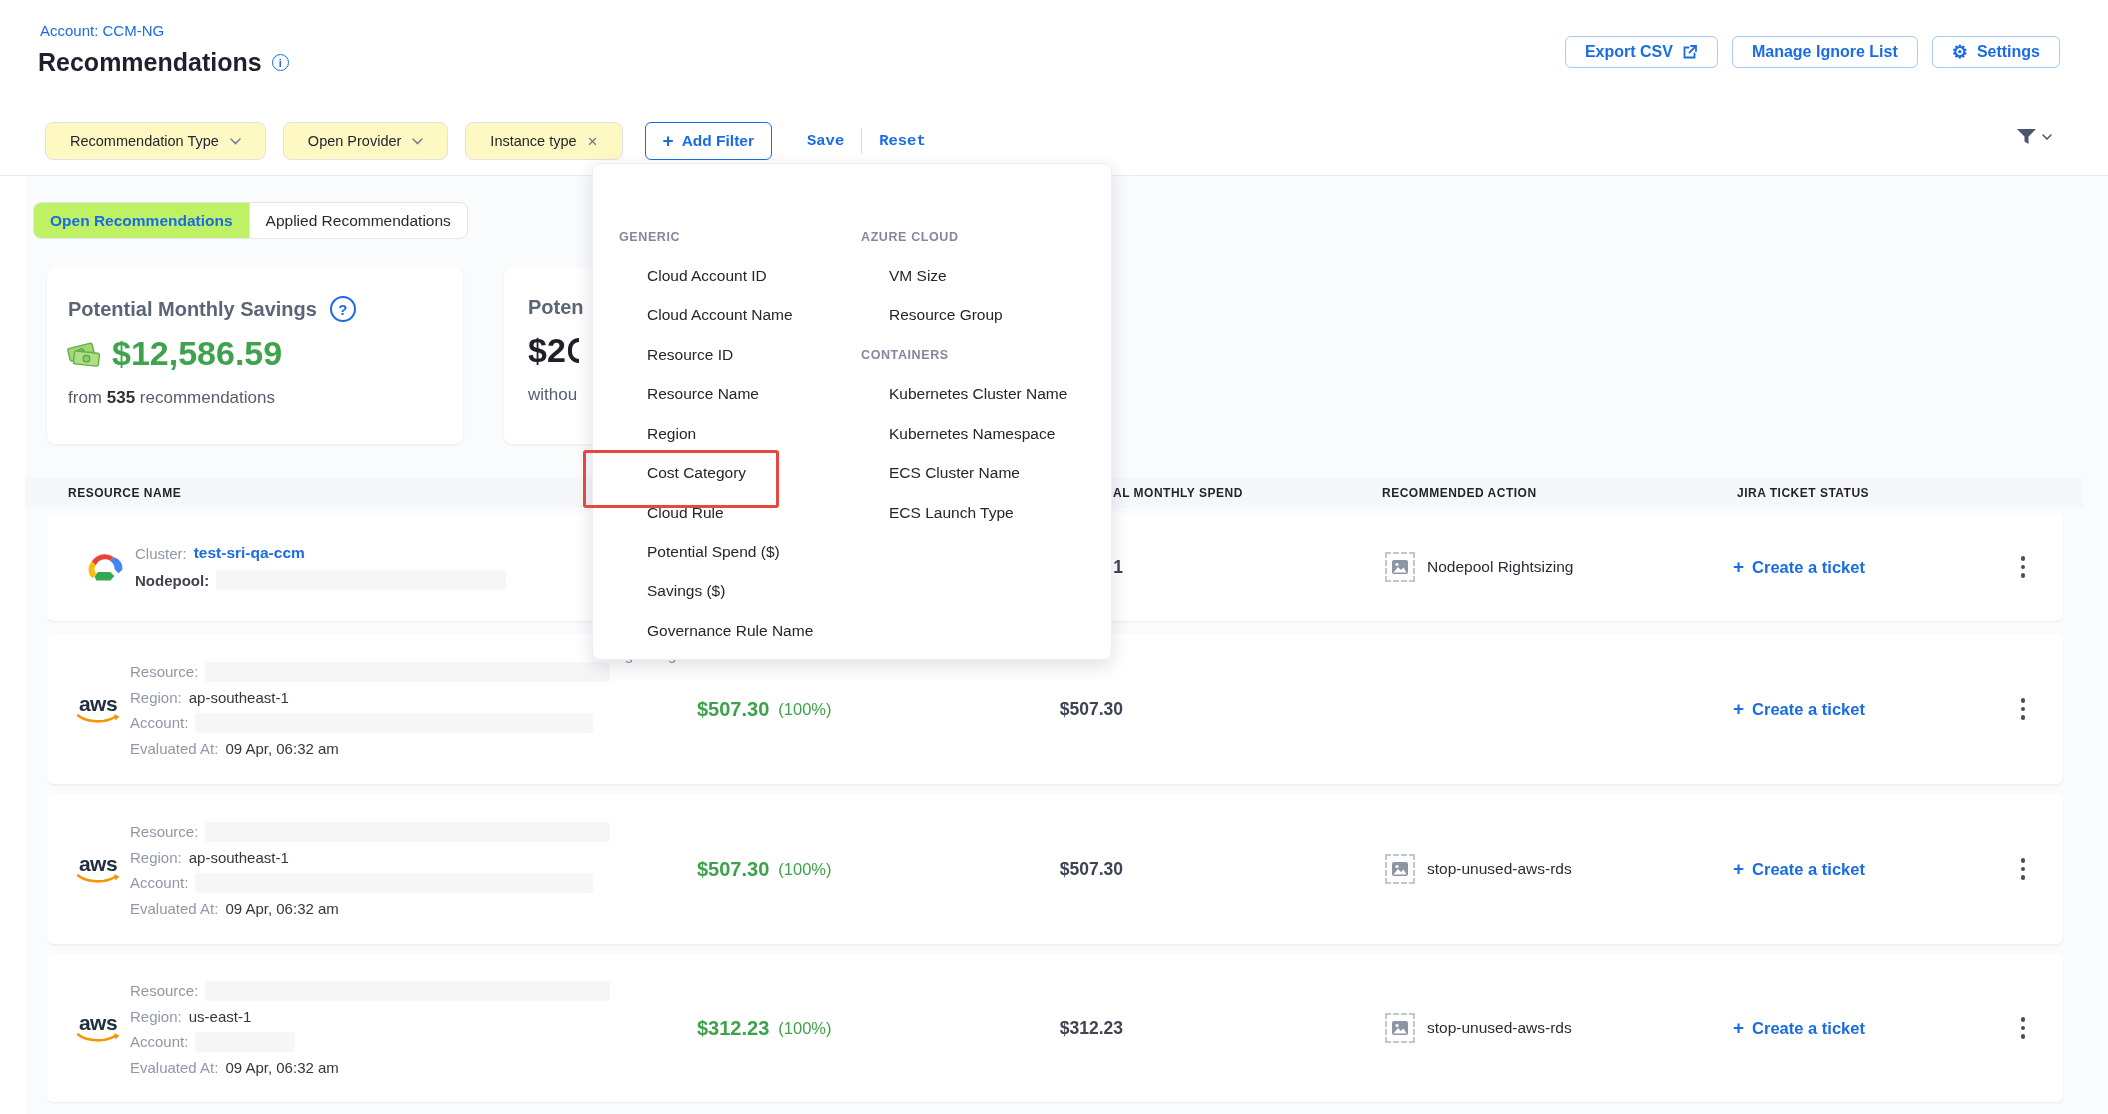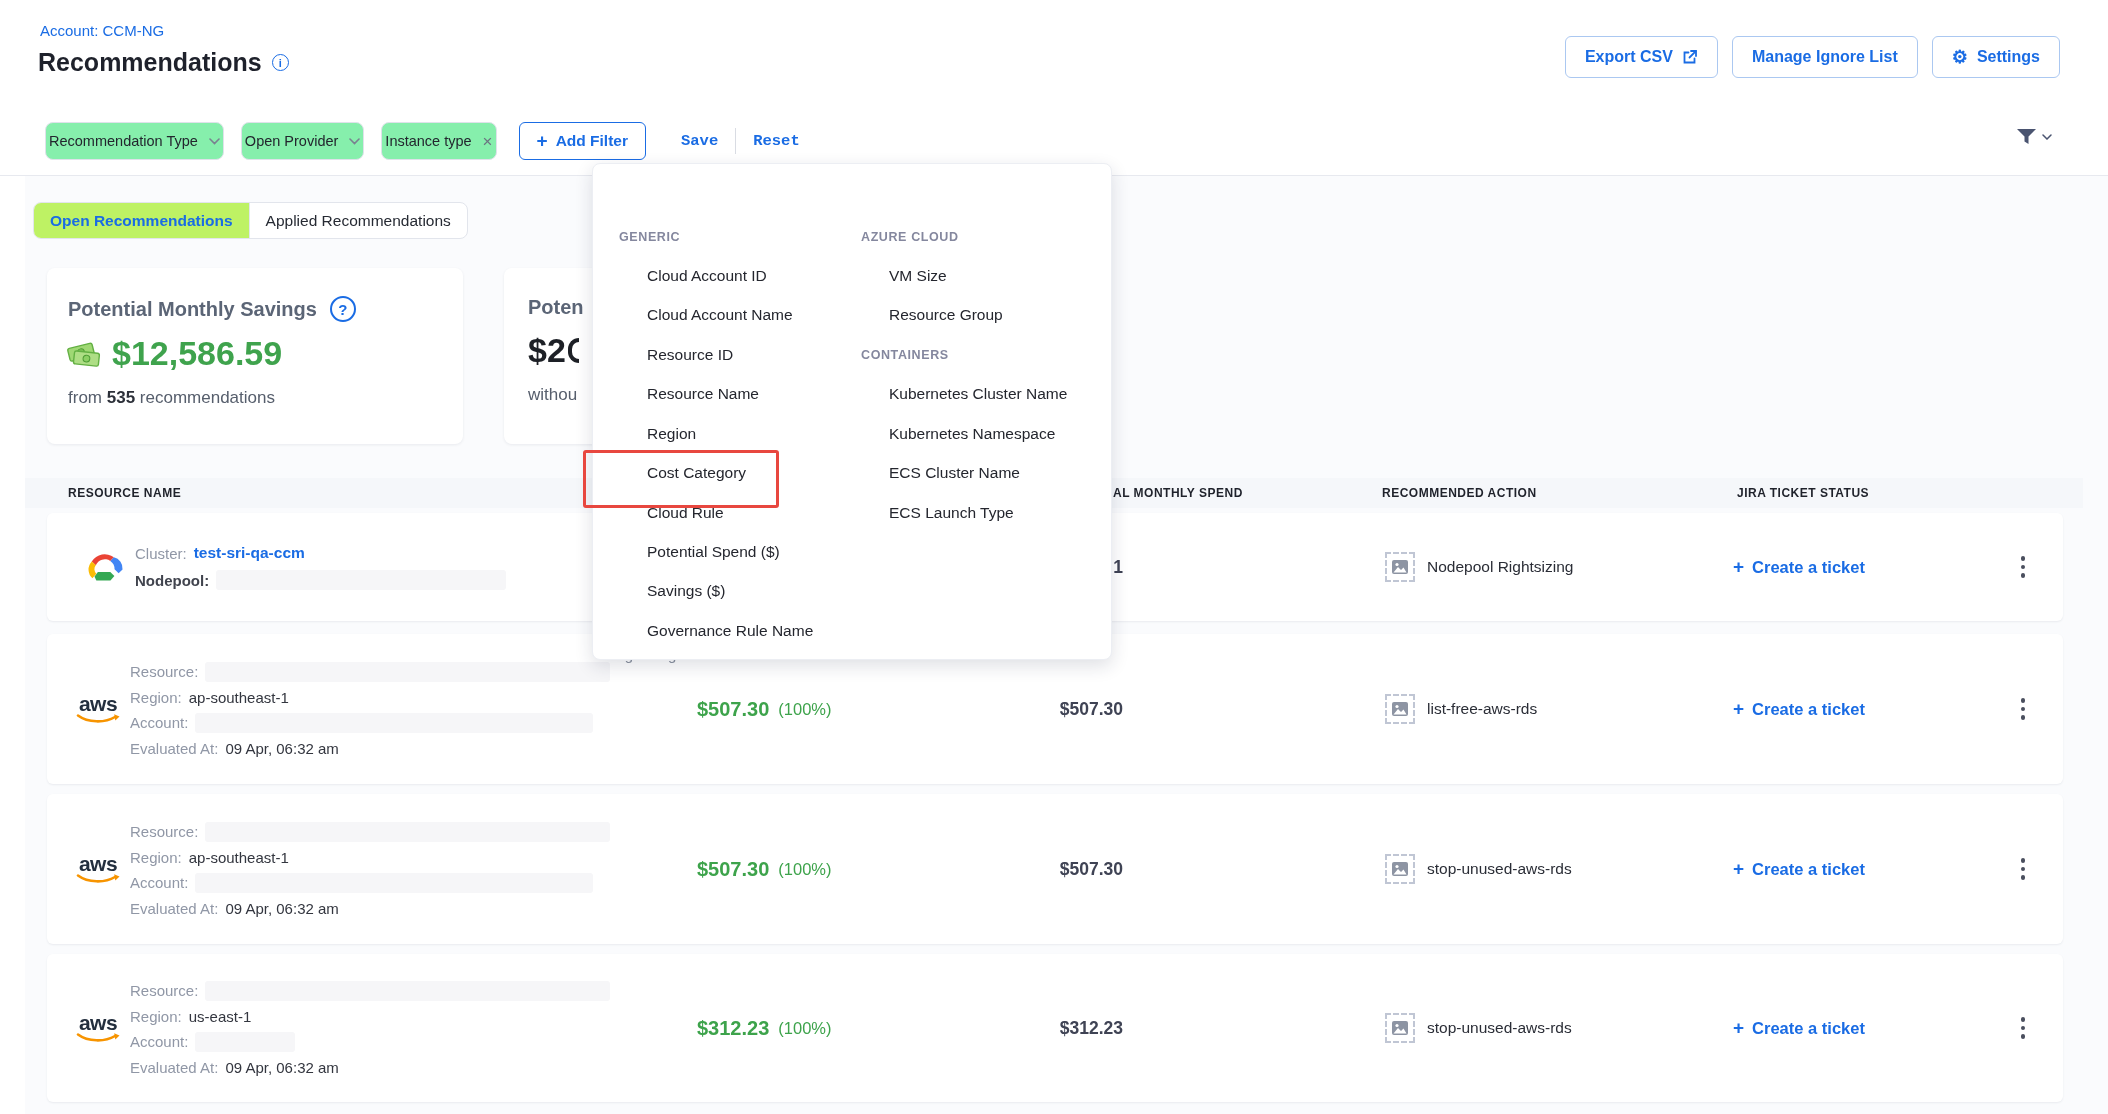--- a/index.html
+++ b/index.html
@@ -8,30 +8,30 @@
     background: #ffffff; font-family: "Liberation Sans", sans-serif; color: #22242c;
   }
 
   
   .breadcrumb { position: absolute; left: 40px; top: 22px; font-size: 15px; color: #1a6ce4; text-decoration: none; cursor: pointer; }
   .title-row { position: absolute; left: 38px; top: 48px; display: flex; align-items: center; gap: 10px; }
   .page-title { font-size: 25px; font-weight: 700; color: #1e212b; }
   .info-icon { width: 17px; height: 17px; border: 1.5px solid #1a6ce4; border-radius: 50%;
     color: #1a6ce4; font-size: 11px; display: flex; align-items: center; justify-content: center; font-weight: 700; cursor: pointer; }
   .top-actions { position: absolute; right: 48px; top: 36px; display: flex; gap: 14px; }
-  .btn { height: 42px; background: #fff; border: 1px solid #abc8f1; border-radius: 6px;
+  .btn { height: 32px; background: #fff; border: 1px solid #abc8f1; border-radius: 6px;
     color: #1a6ce4; font-weight: 700; font-size: 16px; padding: 0 19px; display: flex; align-items: center; gap: 9px;
     font-family: "Liberation Sans", sans-serif; cursor: pointer; }
   .gear { font-size: 18px; line-height: 1; }
 
   
   .filterbar { position: absolute; left: 0; top: 90px; width: 2108px; height: 86px; background: #fff; border-bottom: 1px solid #e7e9ef; }
   .chips { position: absolute; left: 45px; top: 32px; display: flex; align-items: center; gap: 17px; }
-  .chip { height: 38px; background: #86efac; border: 1px solid #dfe2ea; border-radius: 8px;
-    display: flex; align-items: center; gap: 11px; padding: 0 3px; font-size: 14.5px; color: #23262e; cursor: pointer; }
+  .chip { height: 38px; background: #fef9c3; border: 1px solid #dfe2ea; border-radius: 8px;
+    display: flex; align-items: center; gap: 11px; padding: 0 24px; font-size: 14.5px; color: #23262e; cursor: pointer; }
   .chip .x { color: #6b7280; font-size: 17px; line-height: 1; cursor: pointer; }
   .add-filter { height: 38px; border: 1px solid #1a6ce4; border-radius: 6px; background: #fff;
     color: #1a6ce4; font-weight: 700; font-size: 15.5px; display: flex; align-items: center; gap: 8px; padding: 0 17px;
     margin-left: 5px; cursor: pointer; font-family: "Liberation Sans", sans-serif; }
   .add-filter .plus { font-size: 19px; font-weight: 700; }
   .link-btn { color: #1a6ce4; font-weight: 700; font-size: 15.5px; background: none; border: none; cursor: pointer;
     font-family: Liberation Mono, monospace; }
   .vdiv { width: 1px; height: 26px; background: #d9dce3; }
   .funnel { position: absolute; left: 2016px; top: 38px; display: flex; align-items: center; gap: 5px; cursor: pointer; }
 
@@ -295,30 +295,20 @@
         <span class="val">09 Apr, 06:32 am</span>
       </div>
   </div>
   <div class="savings-cell">
     <span class="amt">$507.30</span>
       <span class="pct">(100%)</span>
   </div>
   <div class="spend-cell">
       <span>$507.30</span>
     </div>
-  <div class="action-cell">
-    <span class="img-ph">
-        <svg width="16" height="14" viewBox="0 0 16 14">
-          <rect width="16" height="14" rx="2" fill="#8d94a3"></rect>
-          <circle cx="5" cy="4.5" r="1.6" fill="#fff"></circle>
-          <path d="M1.5 12.5L6 7l3 3 2.5-2.5 3 5z" fill="#fff"></path>
-        </svg>
-      </span>
-    <span>list-free-aws-rds</span>
-  </div>
   <div class="ticket-cell">
     <span class="plus">+</span>
     <span>Create a ticket</span>
   </div>
   <div class="kebab">
       <i></i>
       <i></i>
       <i></i>
     </div>
 </div>

